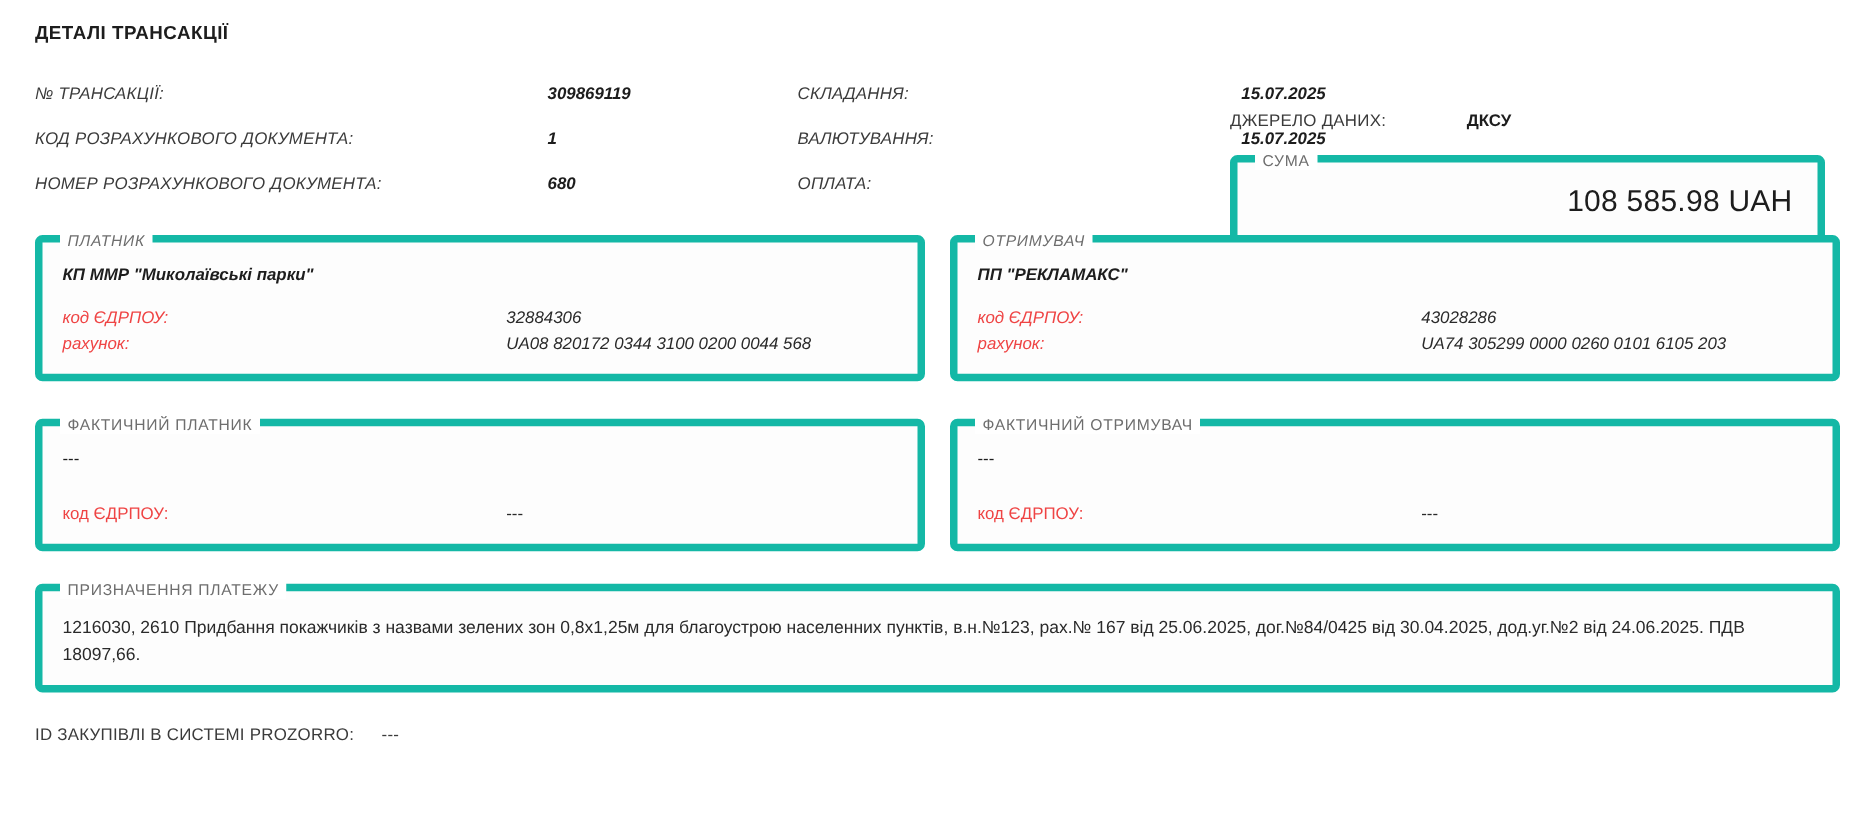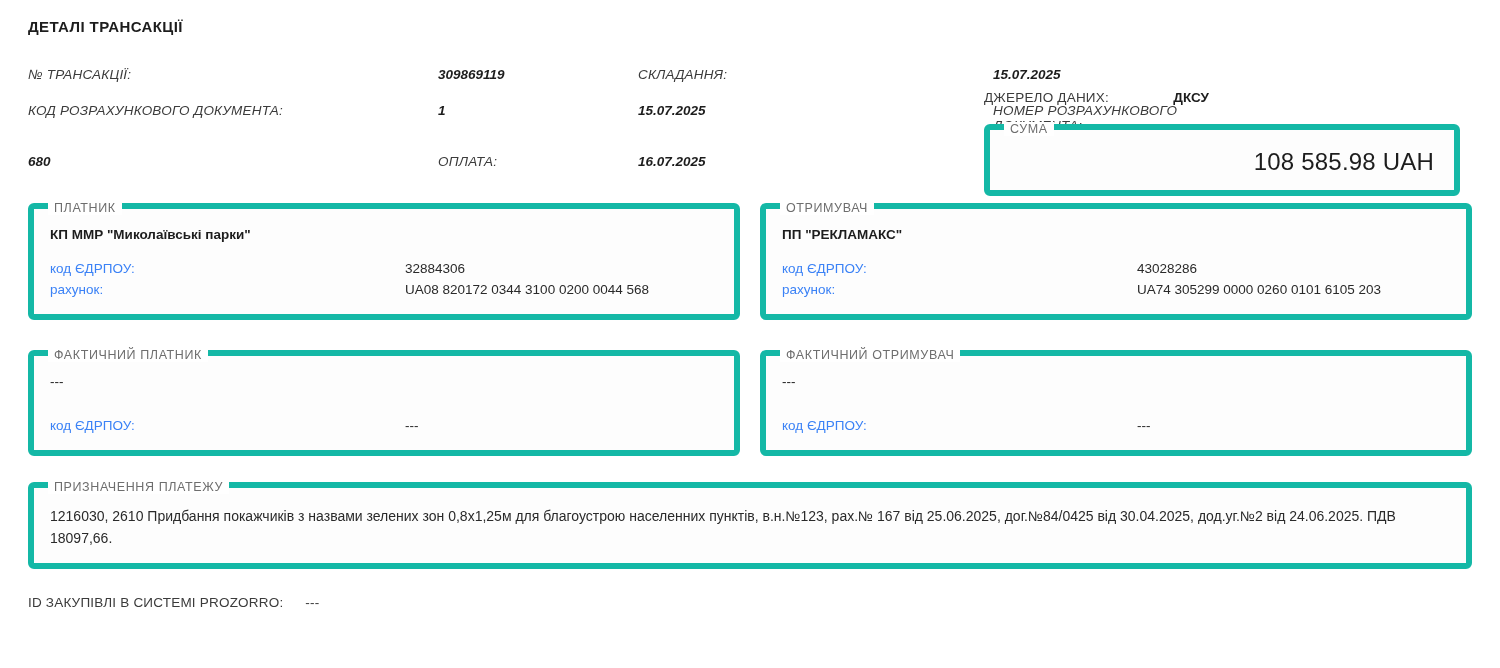--- a/index.html
+++ b/index.html
@@ -103,21 +103,21 @@
     color: #1d1d1d;
     margin-bottom: 16px;
   }
   .kv {
     display: grid;
     grid-template-columns: 355px 1fr;
     font-size: 13.5px;
     color: #3b3b3b;
     padding: 3px 0;
   }
-  .kv .k { color: #3b82f6; }
+  .kv .k { color: #ef4444; }
   .kv .v { color: #2a2a2a; }
 
   .fact-box { min-height: 100px; }
   .fact-box .party-name { font-weight: normal; margin-bottom: 26px; }
 
   
   .purpose-box { margin-top: 26px; }
   .purpose-text {
     font-size: 14px;
     line-height: 1.55;
@@ -144,39 +144,40 @@
   <div class="page-title">ДЕТАЛІ ТРАНСАКЦІЇ</div>
 
   <div class="meta">
     <div class="meta-label">№ ТРАНСАКЦІЇ:</div>
     <div class="meta-value">309869119</div>
     <div class="meta-label">СКЛАДАННЯ:</div>
     <div class="meta-value">15.07.2025</div>
 
     <div class="meta-label">КОД РОЗРАХУНКОВОГО ДОКУМЕНТА:</div>
     <div class="meta-value">1</div>
+    <div class="meta-label">ВАЛЮТУВАННЯ:</div>
     <div class="meta-value">15.07.2025</div>
 
     <div class="meta-label">НОМЕР РОЗРАХУНКОВОГО ДОКУМЕНТА:</div>
     <div class="meta-value">680</div>
     <div class="meta-label">ОПЛАТА:</div>
     <div class="meta-value">16.07.2025</div>
   </div>
 
   <div style="position:absolute; left:984px; top:88px;">
     <span class="meta-label">ДЖЕРЕЛО ДАНИХ:</span>
     <span class="meta-value" style="margin-left:60px;">ДКСУ</span>
   </div>
 
   <div class="box amount-box">
     <span class="legend">СУМА</span>
     <span class="amount-value">108 585.98 UAH</span>
   </div>
 
-  <div class="cols" style="margin-top:34px;">
+  <div class="cols" style="margin-top:34px;font-style:italic;">
     <div class="box">
       <span class="legend">ПЛАТНИК</span>
       <div class="party-name">КП ММР "Миколаївські парки"</div>
       <div class="kv">
         <span class="k">код ЄДРПОУ:</span>
         <span class="v">32884306</span>
       </div>
       <div class="kv">
         <span class="k">рахунок:</span>
         <span class="v">UA08 820172 0344 3100 0200 0044 568</span>

